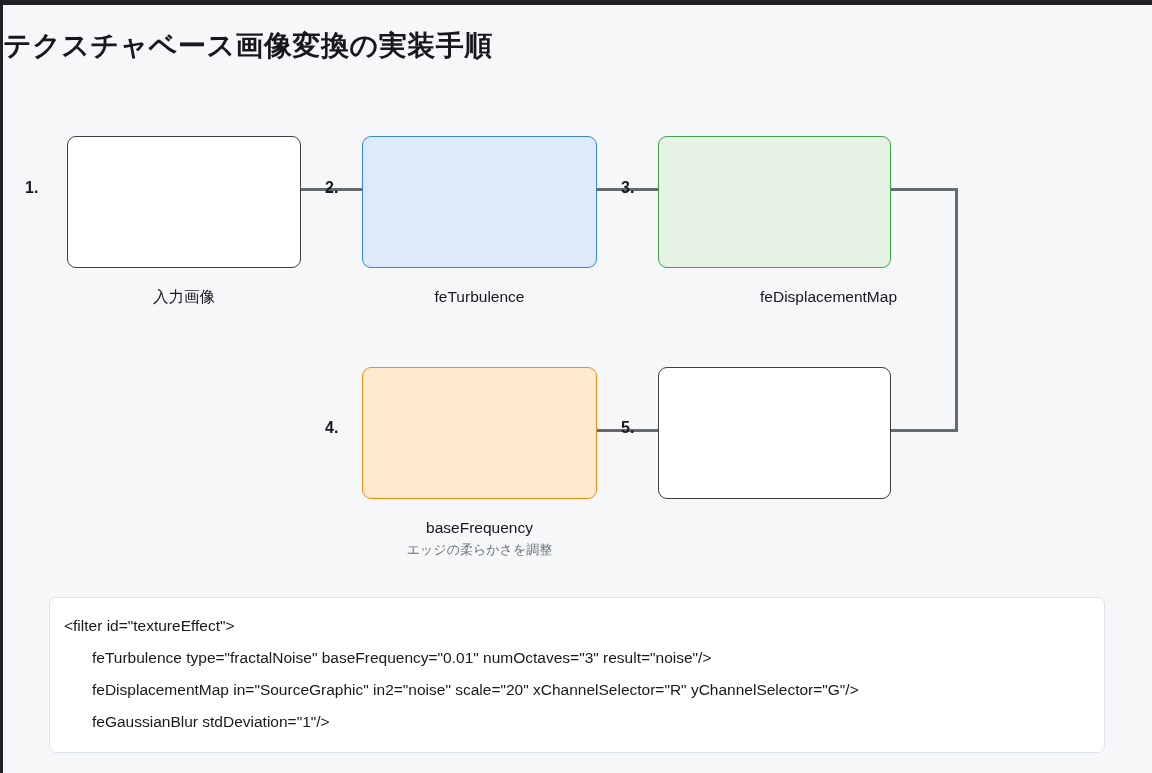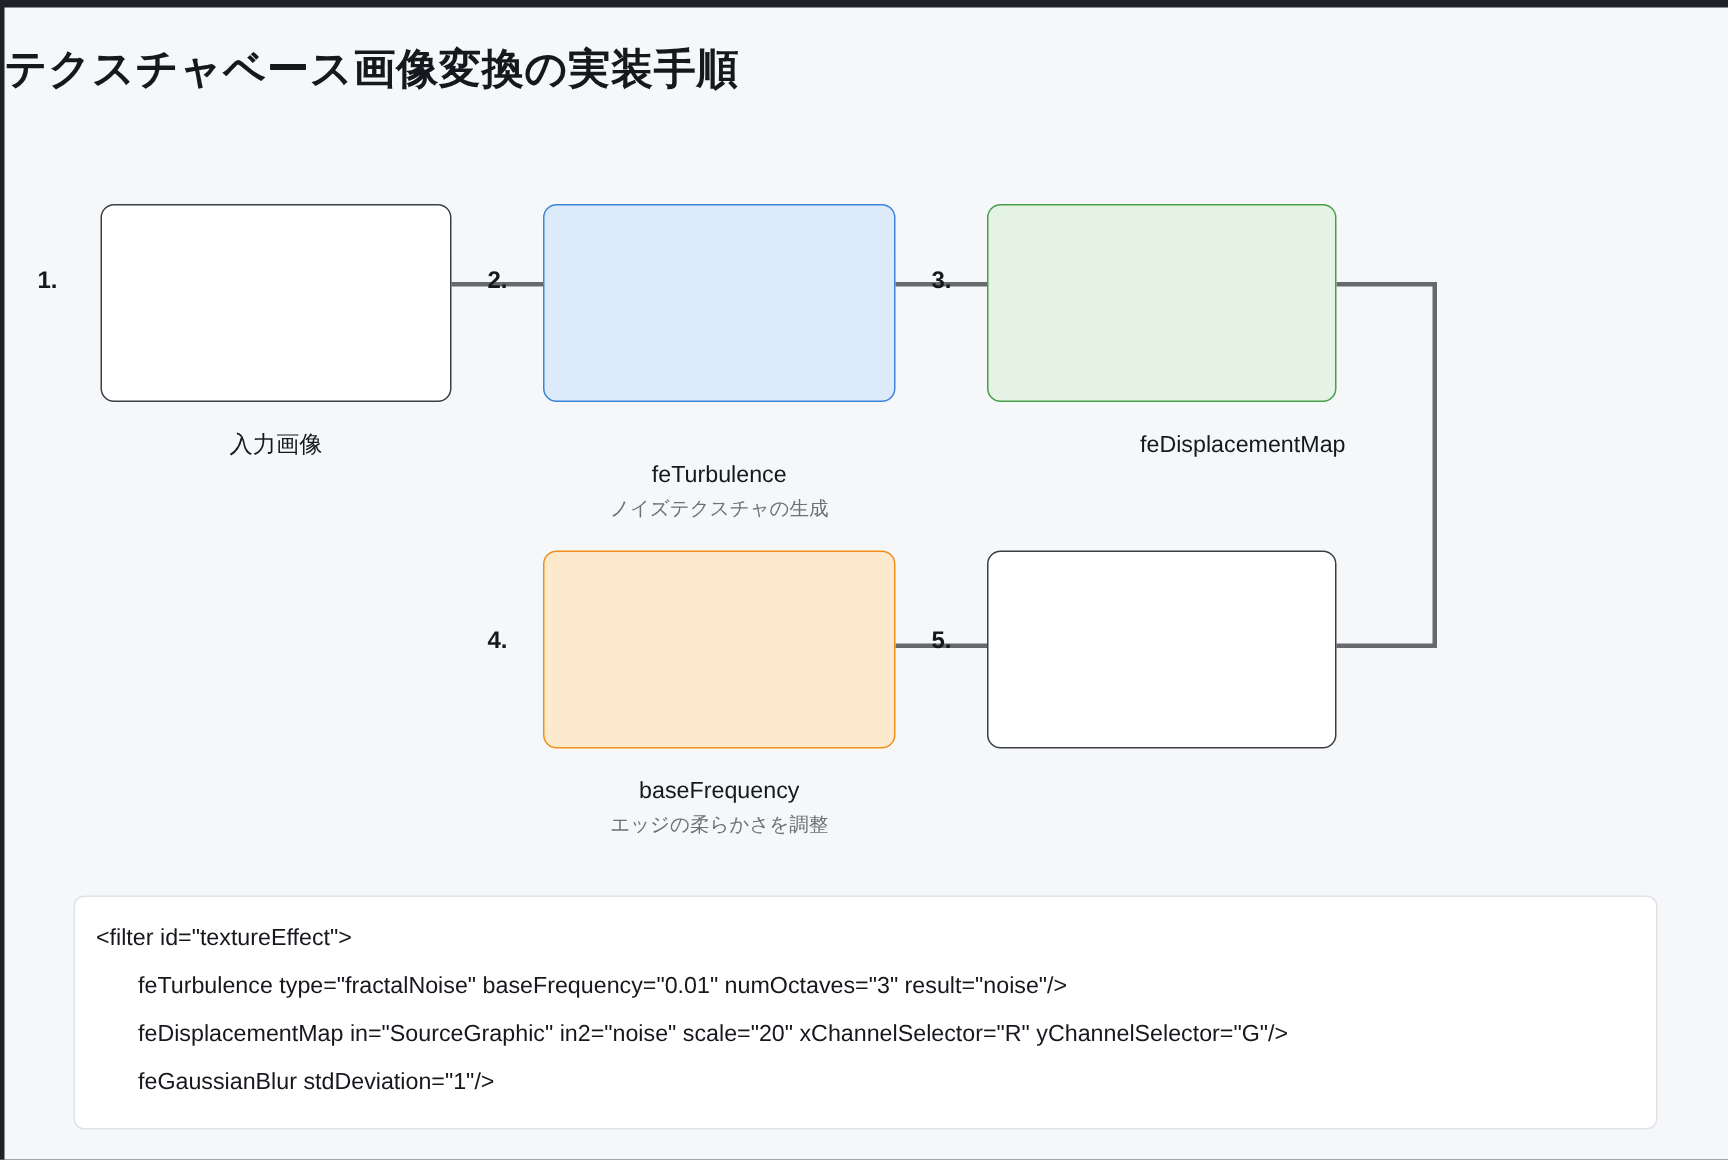--- a/index.html
+++ b/index.html
@@ -119,23 +119,22 @@
     <div class="conn h" style="left:594px; top:424px; width:62px;"></div>
 
     <div class="node plain" style="left:64px; top:131px; width:234px; height:132px;"></div>
     <div class="step-num" style="left:22px; top:174px;">1.</div>
     <div class="node-caption" style="left:64px; top:282px; width:234px;">
       <span>入力画像</span>
     </div>
 
     <div class="node blue" style="left:359px; top:131px; width:235px; height:132px;"></div>
     <div class="step-num" style="left:322px; top:174px;">2.</div>
-    <div class="node-caption" style="left:359px; top:282px; width:235px;margin-top:20px;">
+    <div class="node-caption" style="left:359px; top:282px; width:235px;">
       <span>feTurbulence</span>
-      <span class="node-sub">ノイズテクスチャの生成</span>
     </div>
 
     <div class="node green" style="left:655px; top:131px; width:233px; height:132px;"></div>
     <div class="step-num" style="left:618px; top:174px;">3.</div>
     <div class="node-caption" style="left:648px; top:282px; width:246px;text-align:right;">
       <span>feDisplacementMap</span>
     </div>
 
     <div class="node orange" style="left:359px; top:362px; width:235px; height:132px;"></div>
     <div class="step-num" style="left:322px; top:414px;">4.</div>

